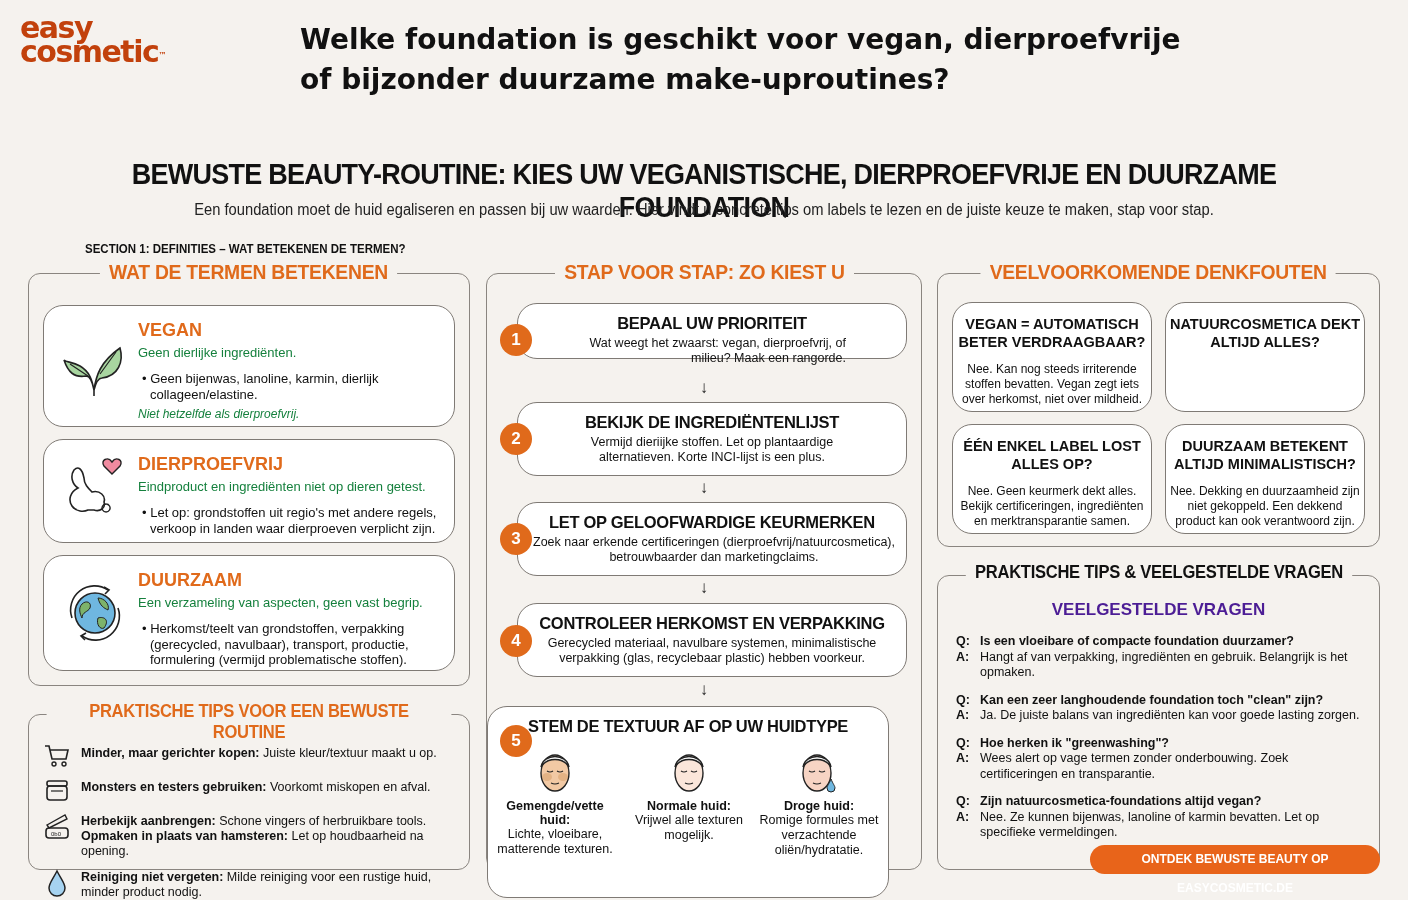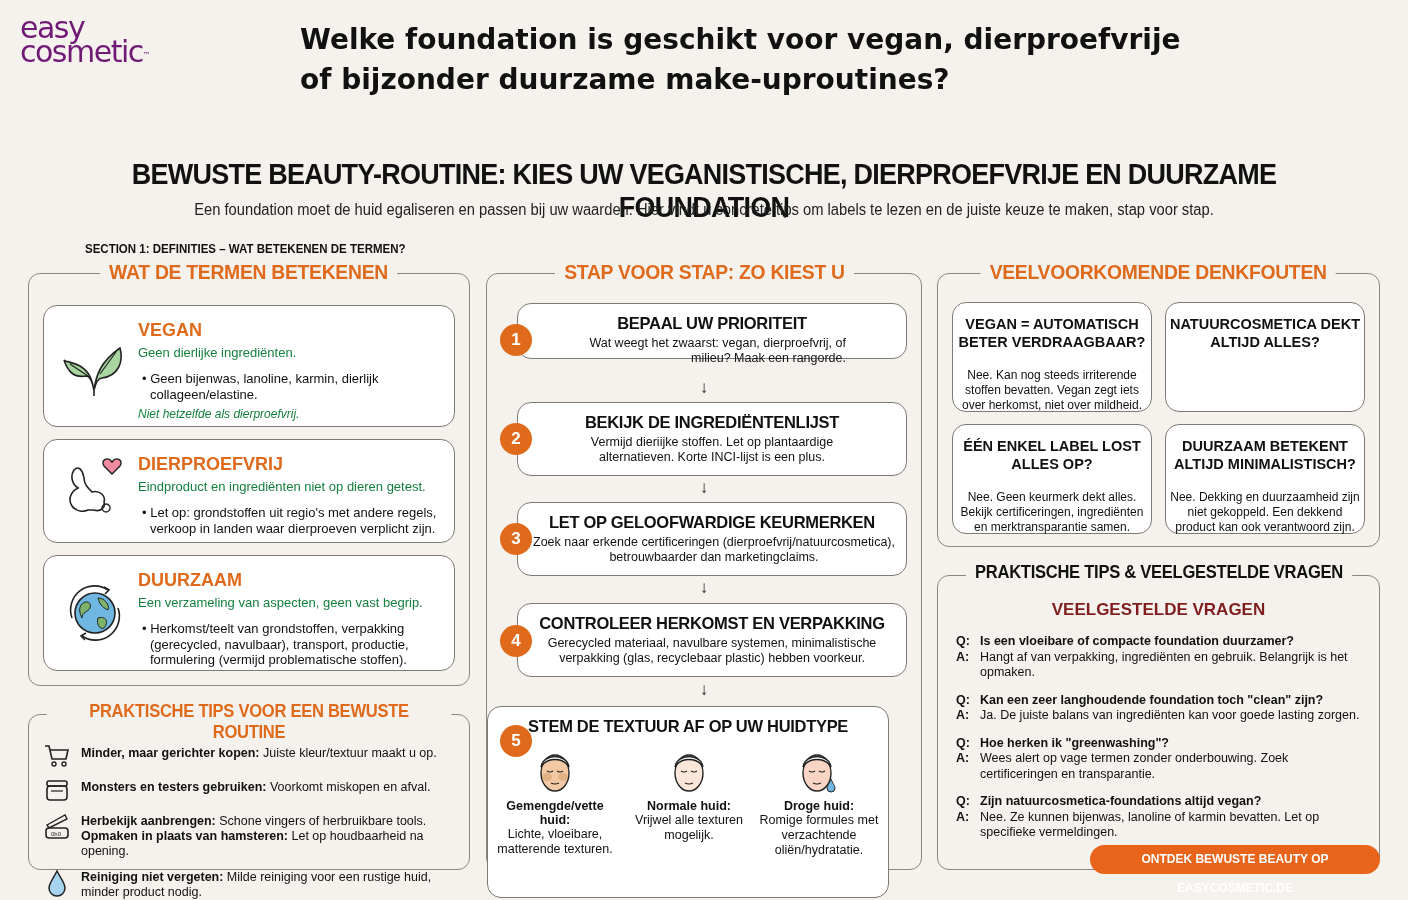--- a/index.html
+++ b/index.html
@@ -6,22 +6,22 @@
   html, body { width: 1408px; height: 900px; overflow: hidden; }
   body {
     background: #f5f2ee;
     font-family: "Liberation Sans", "DejaVu Sans", sans-serif;
     color: #111;
     position: relative;
   }
   .logo {
     position: absolute; left: 20px; top: 16px;
     font-family: "DejaVu Sans", sans-serif;
-    font-weight: normal; font-size: 30px; line-height: 24px;
-    letter-spacing: -1.5px; color: #701a75;
+    font-weight: bold; font-size: 30px; line-height: 24px;
+    letter-spacing: -1.5px; color: #c2410c;
   }
   .logo .tm { font-size: 8px; letter-spacing: 0; vertical-align: top; position: relative; top: 4px; }
   .question {
     position: absolute; left: 300px; top: 20px; width: 920px;
     font-family: "DejaVu Sans", sans-serif; font-weight: bold;
     font-size: 28px; line-height: 40px; color: #111;
   }
   .main-title {
     position: absolute; left: 0; right: 0; top: 158px; text-align: center;
     font-family: "Liberation Sans", sans-serif; font-weight: bold;
@@ -41,21 +41,21 @@
   .panel-title {
     position: absolute; top: -14px; left: 0; right: 0; text-align: center;
   }
   .panel-title span {
     background: #f5f2ee; padding: 0 10px; font-weight: bold;
     font-size: 21px; color: #e06a1b; letter-spacing: -0.3px;
     display: inline-block; transform: scaleX(0.92);
   }
   .panel-title.dark span { color: #111; font-size: 18px; }
   .card {
-    position: absolute; background: #fff; border: 1.5px solid #7f7a75; border-radius: 14px;
+    position: absolute; background: #fff; border: 1.5px solid #7f7a75; border-radius: 20px;
   }
   .def-card .icon { position: absolute; left: 16px; top: 26px; width: 70px; height: 70px; }
   .def-card .txt { position: absolute; left: 94px; top: 14px; right: 10px; }
   .def-card h3 { color: #e06a1b; font-size: 18px; font-weight: bold; margin-bottom: 4px; }
   .def-card p { font-size: 13px; line-height: 16px; color: #15803d; }
   .def-card ul { list-style: none; margin: 10px 0 0 4px; }
   .def-card li { font-size: 13px; line-height: 15.5px; padding-left: 8px; text-indent: -8px; }
   .def-card li::before { content: "• "; }
   .def-card .note { font-style: italic; font-size: 12px; margin-top: 4px; }
   .tips-list { position: absolute; left: 14px; top: 28px; right: 10px; }
@@ -71,22 +71,22 @@
     background: #e06a1b; color: #fff; font-weight: bold; font-size: 17px;
     text-align: center; line-height: 32px;
   }
   .arrow { position: absolute; left: 0; right: 0; text-align: center; font-size: 17px; color: #222; }
   .skin { position: absolute; width: 130px; text-align: center; }
   .skin svg { display: block; margin: 0 auto; }
   .skin b { display: block; font-size: 12.5px; margin-top: 4px; }
   .skin span { display: block; font-size: 12.5px; line-height: 15px; }
   .myth { text-align: center; }
   .myth h4 { font-size: 14.5px; font-weight: bold; line-height: 18px; margin-top: 12px; }
-  .myth p { font-size: 12px; line-height: 15px; margin-top: 17px; padding: 0 4px; }
-  .faq-sub { position: absolute; left: 0; right: 0; top: 24px; text-align: center; color: #7f1d1d; font-weight: bold; font-size: 17px; }
+  .myth p { font-size: 12px; line-height: 15px; margin-top: 11px; padding: 0 4px; }
+  .faq-sub { position: absolute; left: 0; right: 0; top: 24px; text-align: center; color: #4c1d95; font-weight: bold; font-size: 17px; }
   .faq { position: absolute; left: 18px; right: 14px; top: 58px; }
   .qa { margin-bottom: 12px; font-size: 12.5px; line-height: 15.5px; }
   .qa .row { display: flex; }
   .qa .lbl { width: 24px; flex-shrink: 0; font-weight: bold; }
   .qa .q { font-weight: bold; }
   .cta {
     position: absolute; left: 1090px; top: 845px; width: 290px; height: 29px;
     background: #e8641a; border-radius: 15px; color: #fff; text-align: center;
     font-weight: bold; font-size: 12px; line-height: 29px; border: none;
     font-family: "Liberation Sans", sans-serif;

